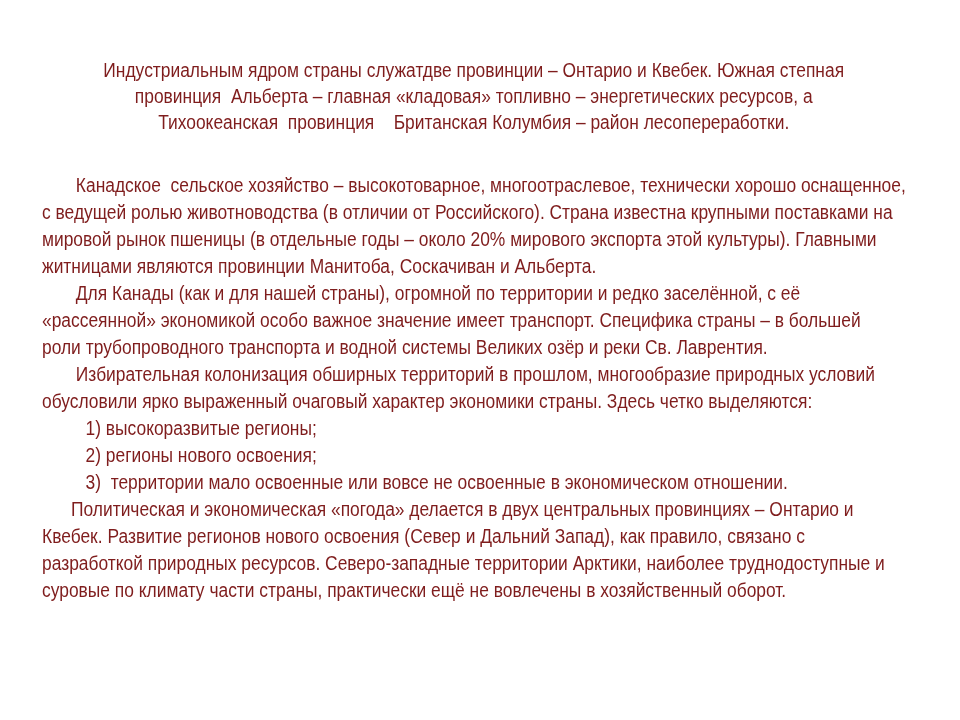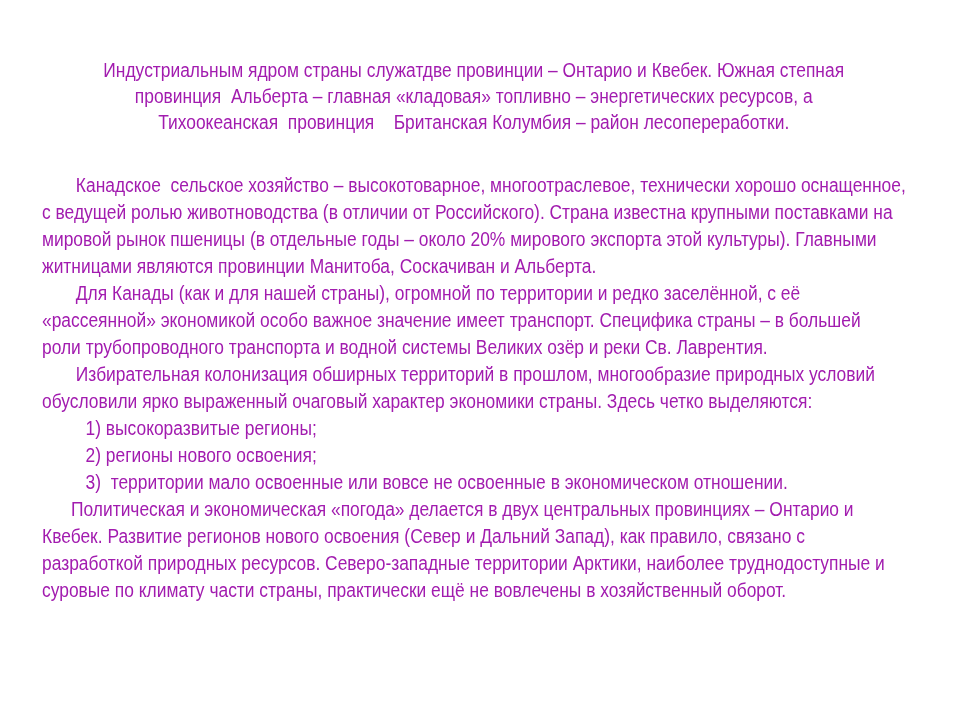--- a/index.html
+++ b/index.html
@@ -7,21 +7,21 @@
     padding: 0;
     background: #ffffff;
   }
   .slide {
     position: relative;
     width: 960px;
     height: 644px;
     background: #ffffff;
     overflow: hidden;
     font-family: "Liberation Sans", "DejaVu Sans", sans-serif;
-    color: #a21caf;
+    color: #7f1d1d;
   }
   
   .condense {
     transform: scaleX(0.87);
     transform-origin: 0 0;
   }
   .title-block {
     position: absolute;
     left: 0;
     top: 57px;

